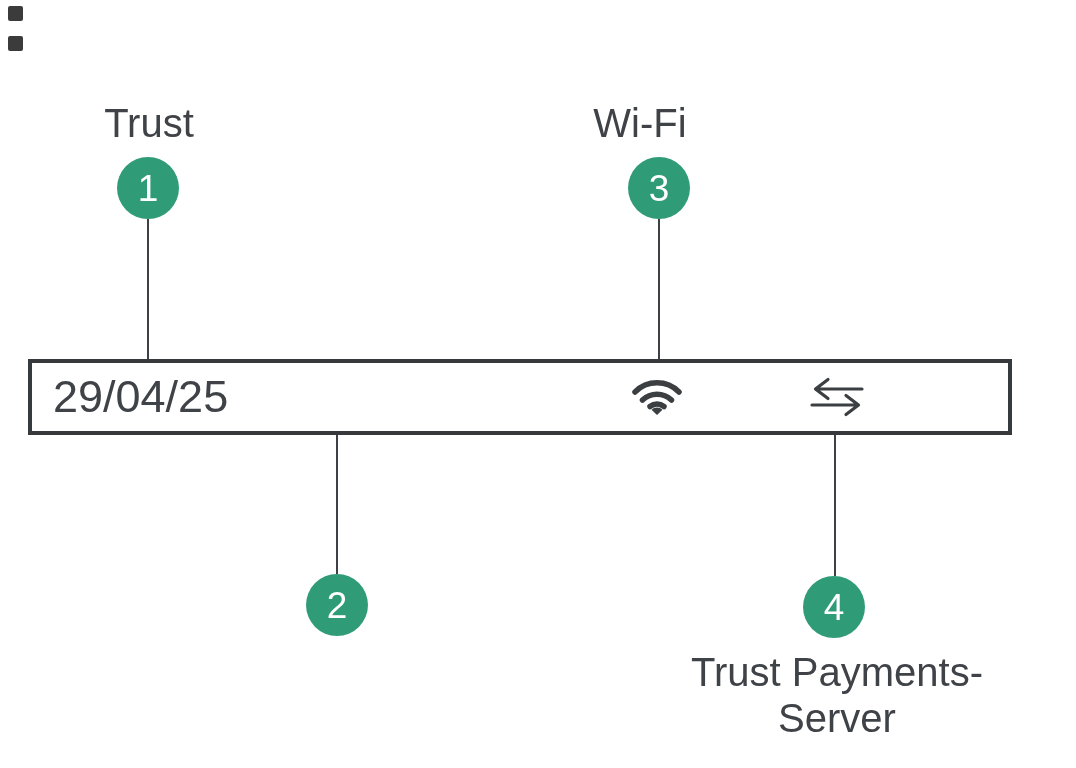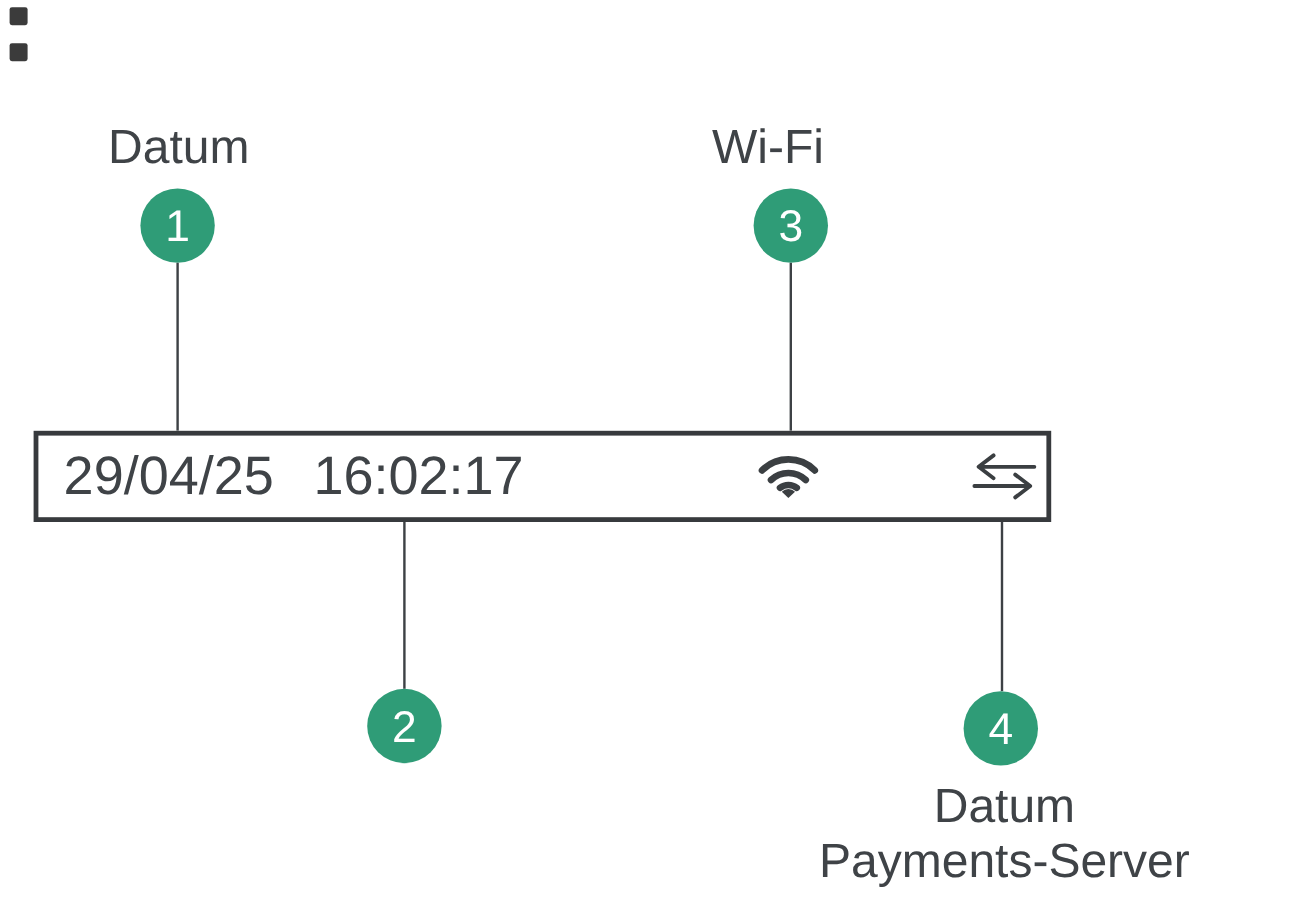--- a/index.html
+++ b/index.html
@@ -40,21 +40,21 @@
 
   .connector{
     position:absolute;width:2px;background:#3d4145;
   }
   .l1{left:147px;top:219px;height:140px;}
   .l2{left:336px;top:435px;height:139px;}
   .l3{left:658px;top:219px;height:140px;}
   .l4{left:834px;top:435px;height:141px;}
 
   .status-bar{
-    position:absolute;left:28px;top:359px;width:848px;height:76px;
+    position:absolute;left:28px;top:359px;width:984px;height:76px;
     box-sizing:border-box;border:4px solid #373a3d;background:#ffffff;
     display:flex;align-items:center;
   }
   .bar-date{
     margin-left:21px;
     font-size:45px;color:#3f4347;white-space:pre;
   }
   .bar-time{
     margin-left:33px;
     font-size:45px;color:#3f4347;white-space:pre;
@@ -64,38 +64,37 @@
   .transfer-box{left:810px;top:374px;width:54px;height:46px;}
 </style>
 </head>
 <body>
 
 <div class="canvas">
 
   <div class="corner-mark m1"></div>
   <div class="corner-mark m2"></div>
 
-  <div class="callout-label lbl-datum">Datum</div>
+  <div class="callout-label lbl-datum">Trust</div>
   <div class="callout-label lbl-wifi">Wi-Fi</div>
 
   <div class="callout-circle c1">
     <span>1</span>
   </div>
   <div class="callout-circle c3">
     <span>3</span>
   </div>
 
   <div class="connector l1"></div>
   <div class="connector l2"></div>
   <div class="connector l3"></div>
   <div class="connector l4"></div>
 
   <div class="status-bar">
     <span class="bar-date">29/04/25</span>
-    <span class="bar-time">16:02:17</span>
   </div>
 
   <div class="icon-box wifi-box">
     <svg width="54" height="40" viewBox="0 0 54 40" aria-hidden="true">
       <path d="M5 17 A31 31 0 0 1 49 17" stroke="#3b3f42" stroke-width="5.5" fill="none" stroke-linecap="round"></path>
       <path d="M12.5 25 A21 21 0 0 1 41.5 25" stroke="#3b3f42" stroke-width="5.5" fill="none" stroke-linecap="round"></path>
       <path d="M20 31.5 A11.5 11.5 0 0 1 34 31.5" stroke="#3b3f42" stroke-width="5.5" fill="none" stroke-linecap="round"></path>
       <path d="M27 40 L21.5 34.8 A7.5 7.5 0 0 1 32.5 34.8 Z" fill="#3b3f42" stroke="none"></path>
     </svg>
   </div>
@@ -107,15 +106,15 @@
     </svg>
   </div>
 
   <div class="callout-circle c2">
     <span>2</span>
   </div>
   <div class="callout-circle c4">
     <span>4</span>
   </div>
 
-  <div class="callout-label lbl-trust">Datum Payments-Server</div>
+  <div class="callout-label lbl-trust">Trust Payments-Server</div>
 
 </div>
 
 </body></html>

